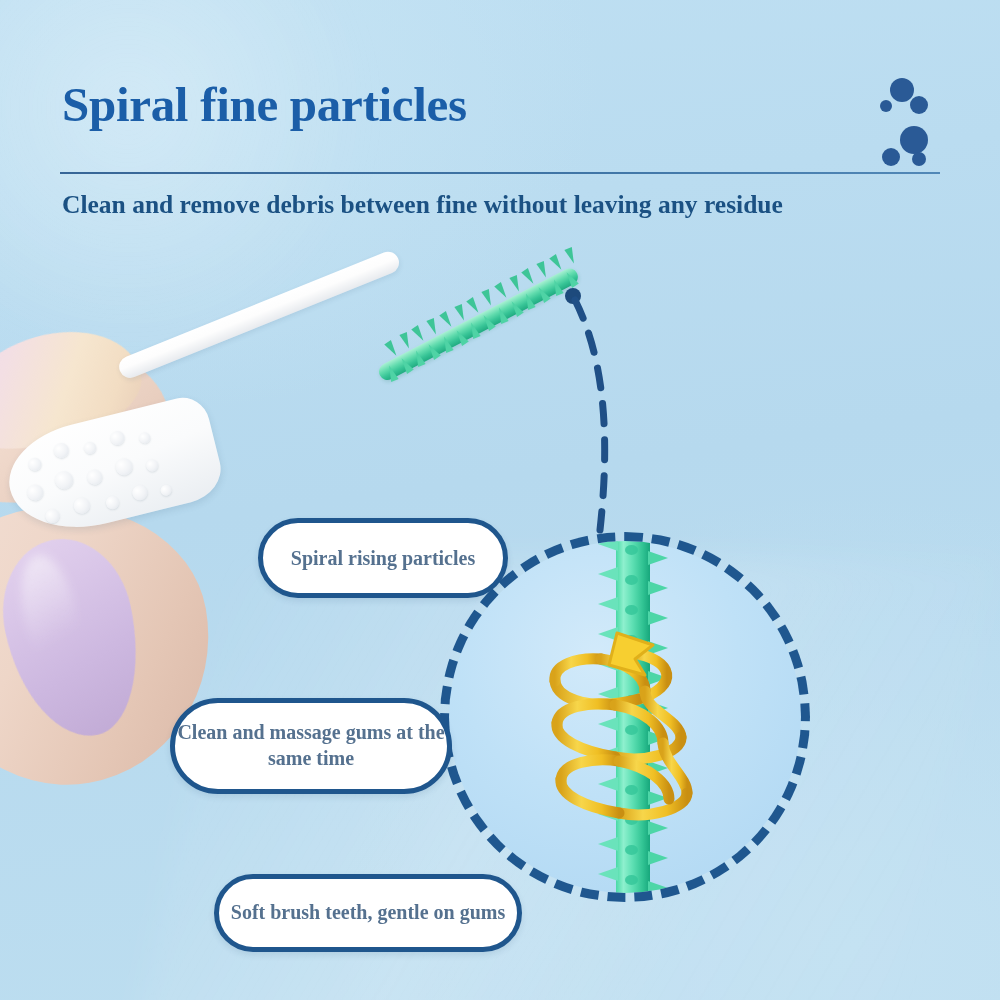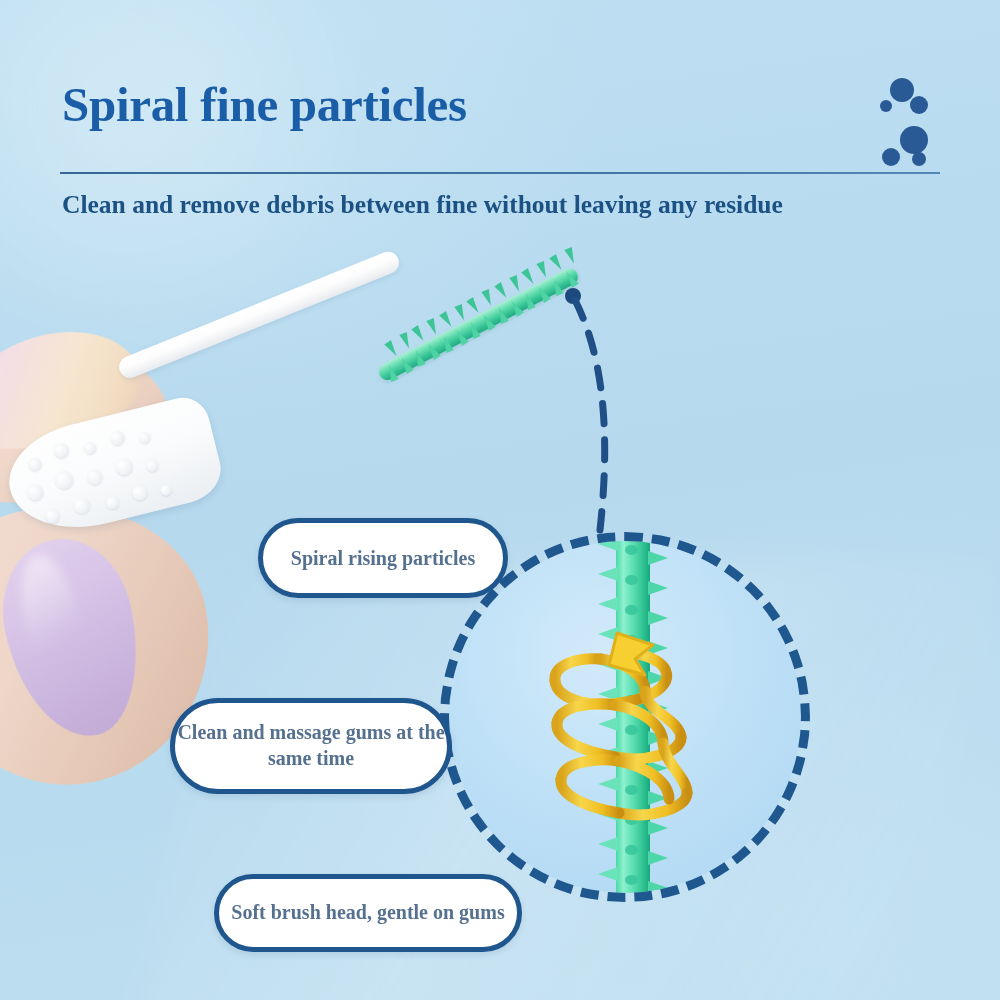--- a/index.html
+++ b/index.html
@@ -412,17 +412,17 @@
     <div class="mag-ring"></div>
   </div>
 
   <div class="pill" id="pill-1">
     <span>Spiral rising particles</span>
   </div>
   <div class="pill" id="pill-2">
     <span>Clean and massage gums at the same time</span>
   </div>
   <div class="pill" id="pill-3">
-    <span>Soft brush head, gentle on gums</span>
+    <span>Soft brush teeth, gentle on gums</span>
   </div>
 
 
 </div>
 
 </body></html>

